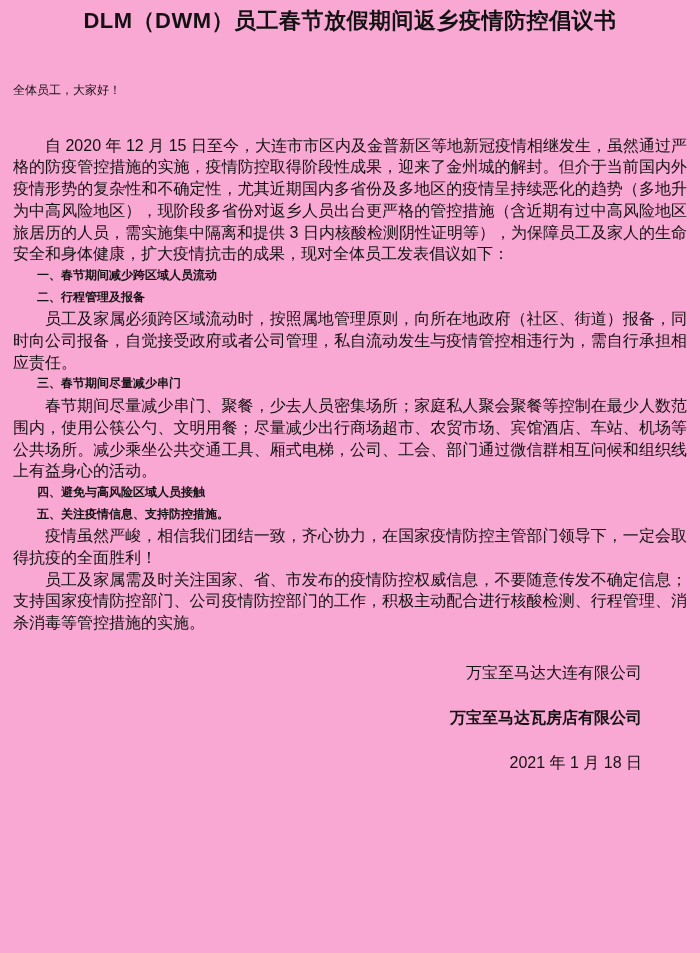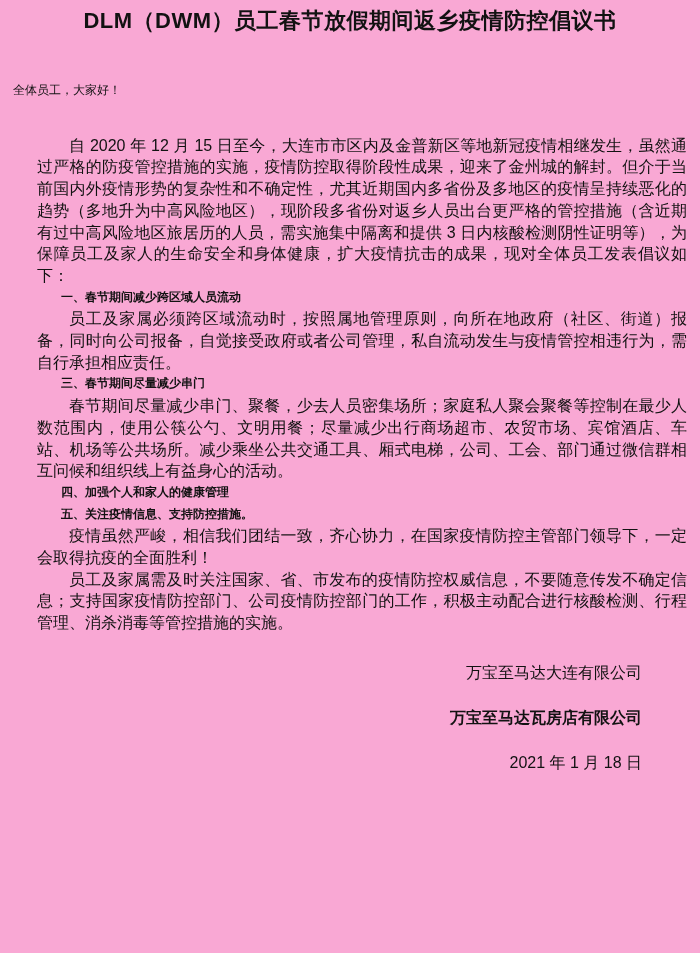--- a/index.html
+++ b/index.html
@@ -31,21 +31,20 @@
     letter-spacing: 0.5px;
   }
   .greeting {
     margin: 0;
     margin-top: 46px;
     font-size: 12px;
     line-height: 21.7px;
   }
   .content {
     margin-top: 33px;
-    margin-left: 24px;
   }
   .para {
     margin: 0;
     font-size: 16px;
     line-height: 21.7px;
     text-indent: 2em;
     text-align: justify;
     text-justify: inter-ideograph;
   }
   .heading {
@@ -70,24 +69,25 @@
 
 <div class="page">
 
   <h1 class="doc-title">DLM（DWM）员工春节放假期间返乡疫情防控倡议书</h1>
 
   <p class="greeting">全体员工，大家好！</p>
 
   <div class="content">
     <p class="para">自 2020 年 12 月 15 日至今，大连市市区内及金普新区等地新冠疫情相继发生，虽然通过严格的防疫管控措施的实施，疫情防控取得阶段性成果，迎来了金州城的解封。但介于当前国内外疫情形势的复杂性和不确定性，尤其近期国内多省份及多地区的疫情呈持续恶化的趋势（多地升为中高风险地区），现阶段多省份对返乡人员出台更严格的管控措施（含近期有过中高风险地区旅居历的人员，需实施集中隔离和提供 3 日内核酸检测阴性证明等），为保障员工及家人的生命安全和身体健康，扩大疫情抗击的成果，现对全体员工发表倡议如下：</p>
     <p class="heading">一、春节期间减少跨区域人员流动</p>
+    <p class="heading">二、行程管理及报备</p>
     <p class="para">员工及家属必须跨区域流动时，按照属地管理原则，向所在地政府（社区、街道）报备，同时向公司报备，自觉接受政府或者公司管理，私自流动发生与疫情管控相违行为，需自行承担相应责任。</p>
     <p class="heading">三、春节期间尽量减少串门</p>
     <p class="para">春节期间尽量减少串门、聚餐，少去人员密集场所；家庭私人聚会聚餐等控制在最少人数范围内，使用公筷公勺、文明用餐；尽量减少出行商场超市、农贸市场、宾馆酒店、车站、机场等公共场所。减少乘坐公共交通工具、厢式电梯，公司、工会、部门通过微信群相互问候和组织线上有益身心的活动。</p>
-    <p class="heading">四、加强个人和家人的健康管理</p>
+    <p class="heading">四、避免与高风险区域人员接触</p>
     <p class="heading">五、关注疫情信息、支持防控措施。</p>
     <p class="para">疫情虽然严峻，相信我们团结一致，齐心协力，在国家疫情防控主管部门领导下，一定会取得抗疫的全面胜利！</p>
     <p class="para">员工及家属需及时关注国家、省、市发布的疫情防控权威信息，不要随意传发不确定信息；支持国家疫情防控部门、公司疫情防控部门的工作，积极主动配合进行核酸检测、行程管理、消杀消毒等管控措施的实施。</p>
   </div>
 
   <div class="signature-block">
     <p class="signature-line-1">万宝至马达大连有限公司</p>
     <p class="signature-line-2">万宝至马达瓦房店有限公司</p>
     <p class="date-line">2021 年 1 月 18 日</p>
   </div>

